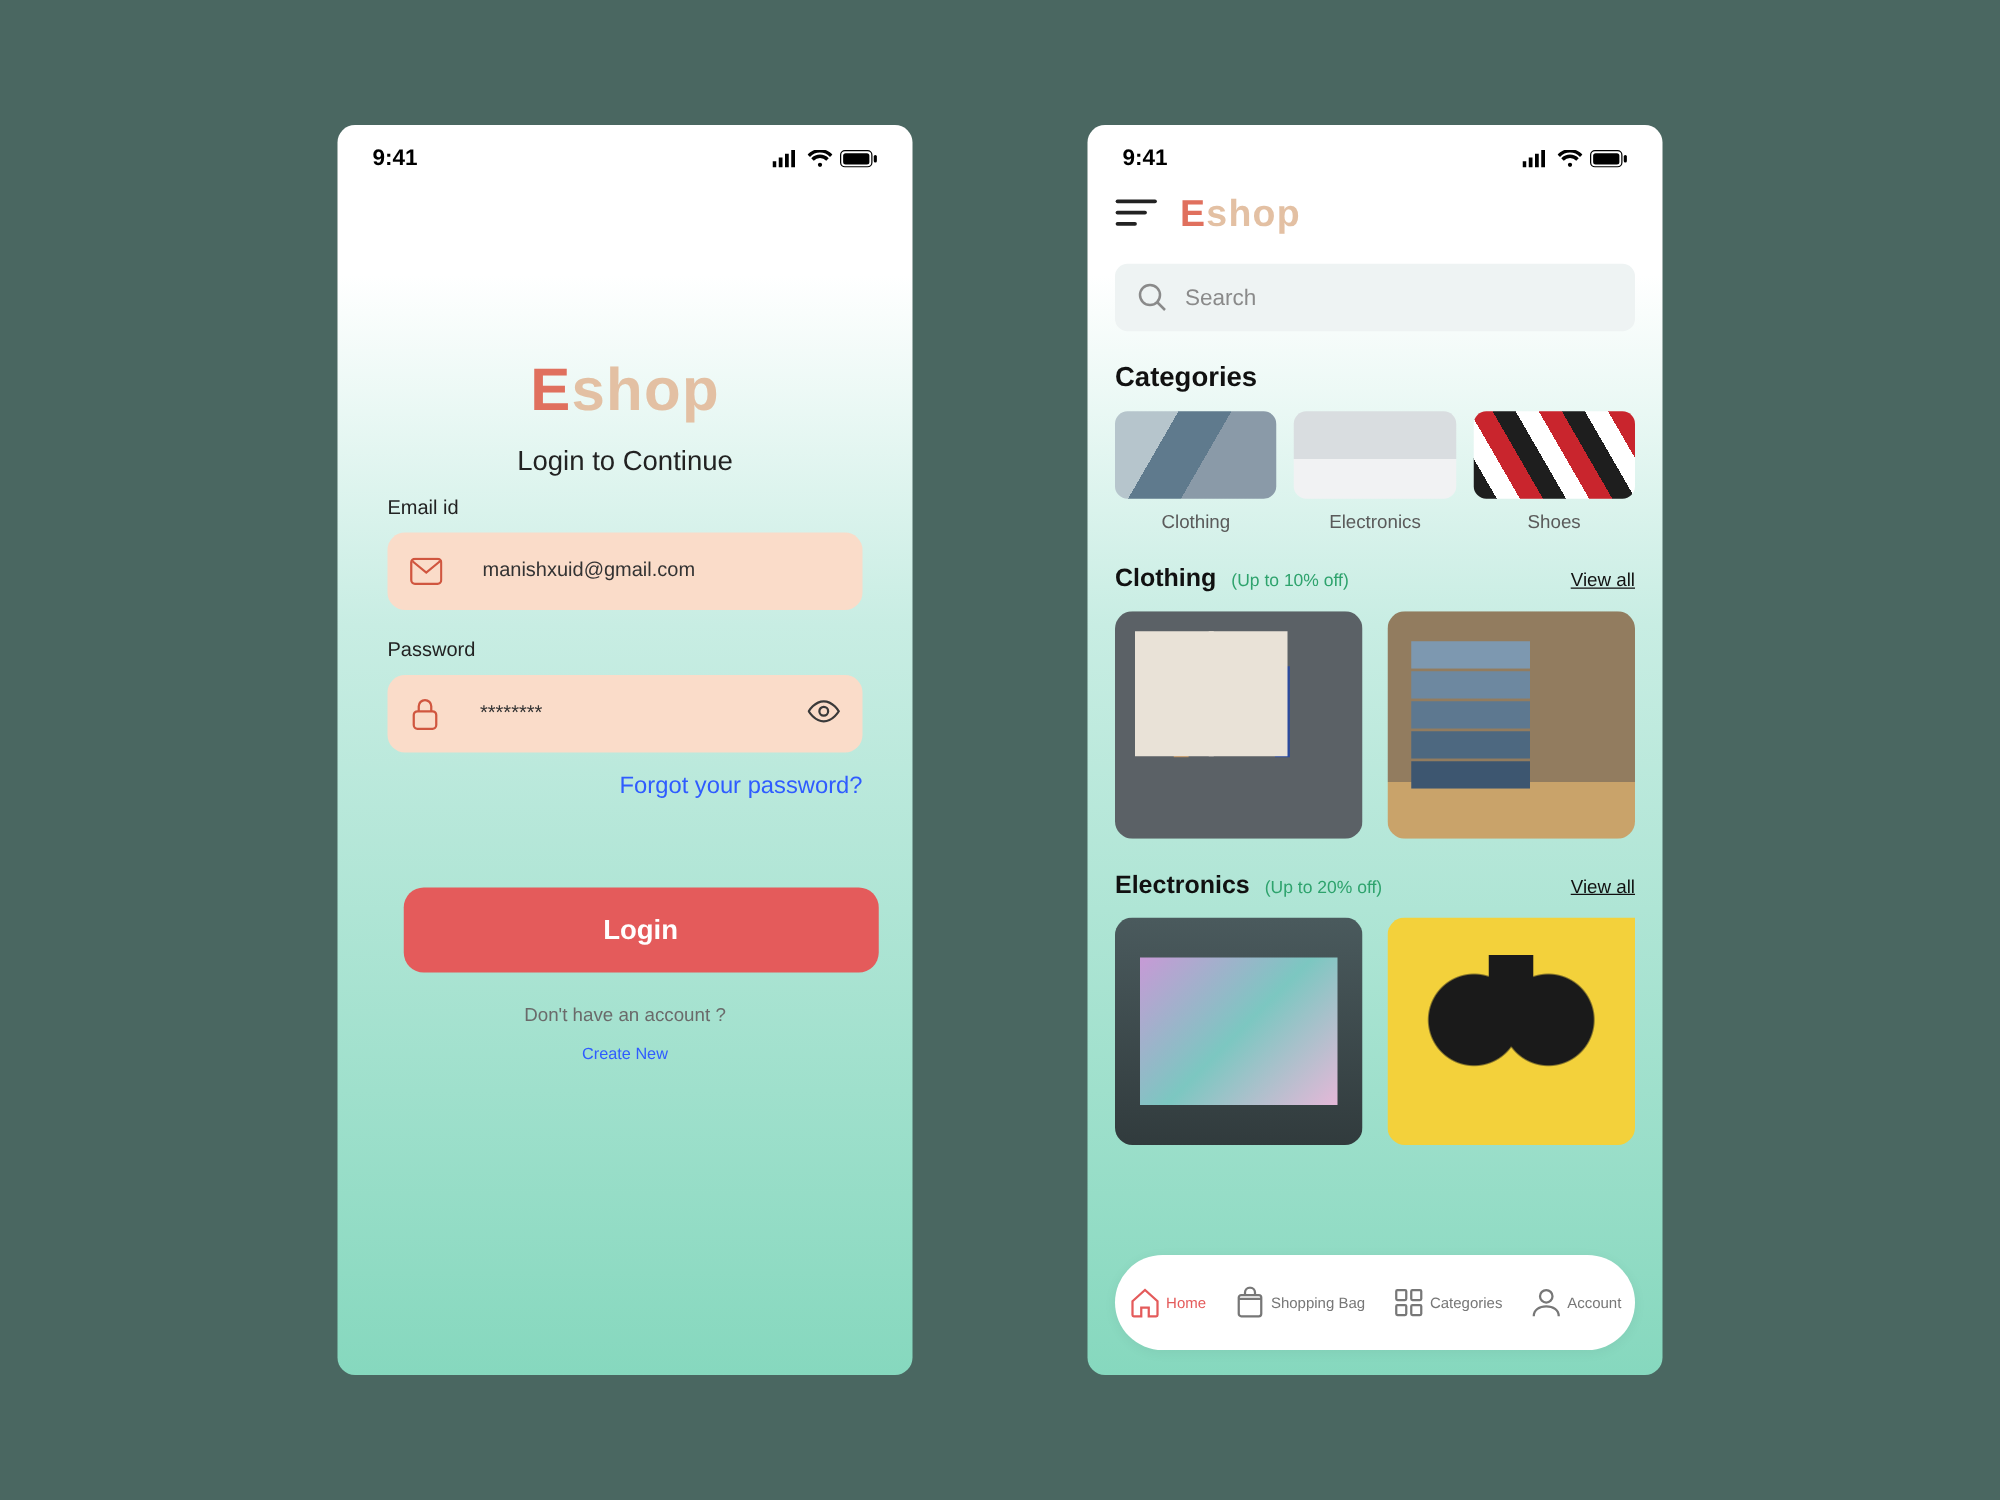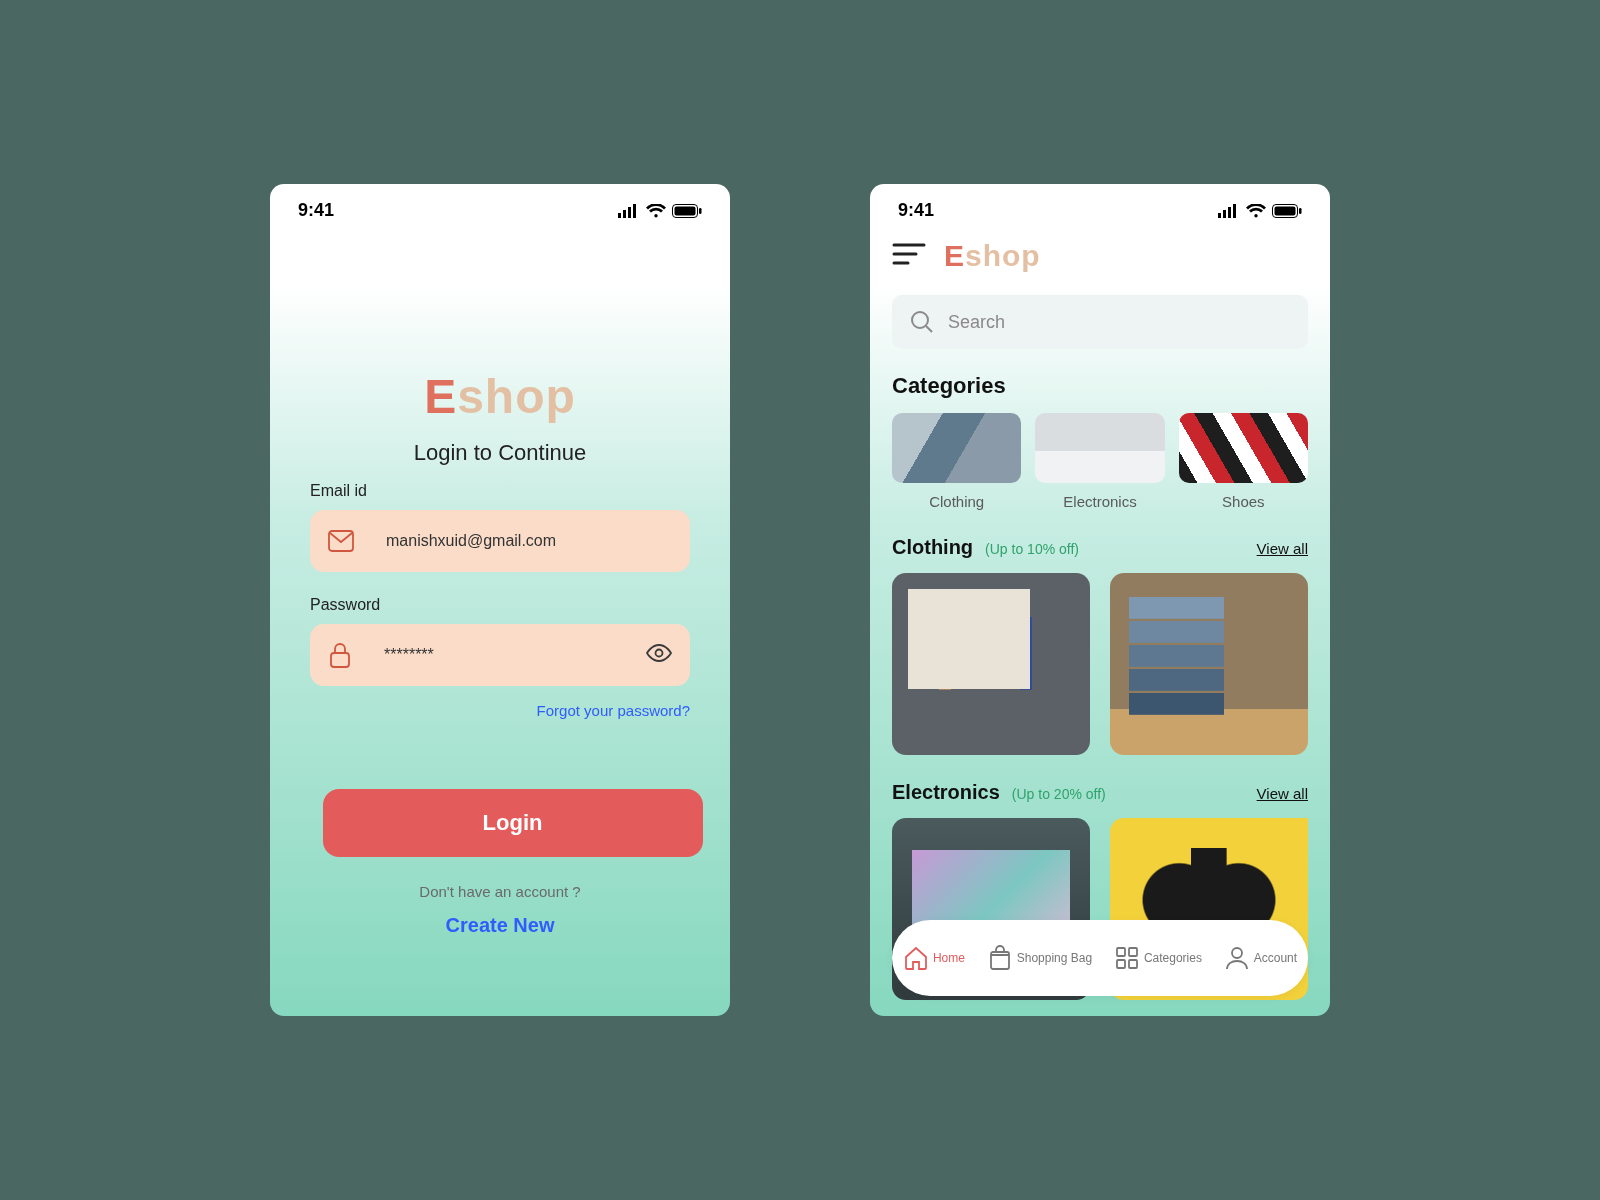--- a/index.html
+++ b/index.html
@@ -6,21 +6,21 @@
   body {
     width: 1600px; height: 1200px;
     background: #4a6761;
     display: flex;
     gap: 140px;
     justify-content: center;
     align-items: center;
   }
   .phone {
     width: 460px;
-    height: 832px;
+    height: 1000px;
     border-radius: 14px;
     background: linear-gradient(to bottom, #ffffff 0%, #ffffff 12%, #c8ede3 40%, #86d8be 100%);
     overflow: hidden;
     position: relative;
     display: flex;
     flex-direction: column;
   }
   .status-bar {
     display: flex; justify-content: space-between; align-items: center;
     padding: 16px 28px 8px 28px;
@@ -42,29 +42,29 @@
     width:100%; height:62px; margin-top:10px;
     background:#fadcc9; border-radius:14px;
     display:flex; align-items:center; padding:0 18px; gap:32px;
     position:relative;
   }
   .input-box .txt { font-size:16px; color:#333; flex:1; }
   .input-box svg { stroke:#d0563f; fill:none; stroke-width:1.8; }
   .eye-btn { margin-left:auto; cursor:pointer; }
   .eye-btn svg { stroke:#3a3a3a; }
 
-  .forgot { align-self:flex-end; margin-top:16px; font-size:15px; color:#2f5cff; cursor:pointer; }
+  .forgot { align-self:flex-end; margin-top:16px; font-size:19px; color:#2f5cff; cursor:pointer; }
 
   .login-btn {
     width:100%; height:68px; margin-top:70px;
     background:#e45b5b; color:#fff; font-size:22px; font-weight:600;
     border-radius:16px; border:none; cursor:pointer;margin-left:25px;
   }
   .no-acct { margin-top:26px; font-size:15px; color:#6a6a6a; }
-  .create-new { margin-top:14px; font-size:20px; font-weight:700; color:#2f5cff; cursor:pointer; }
+  .create-new { margin-top:14px; font-size:13px; font-weight:400; color:#2f5cff; cursor:pointer; }
 
   
   .home-body { flex:1; display:flex; flex-direction:column; padding: 0 22px; position:relative; }
   .home-header { display:flex; align-items:center; gap:18px; margin-top:10px; }
   .hamburger { cursor:pointer; }
   .logo.small { font-size:30px; margin-top:0; }
   .search-bar {
     margin-top:22px; height:54px; background:#eef3f3; border-radius:10px;
     display:flex; align-items:center; padding:0 18px; gap:14px; color:#8a8a8a;
     font-size:18px;

